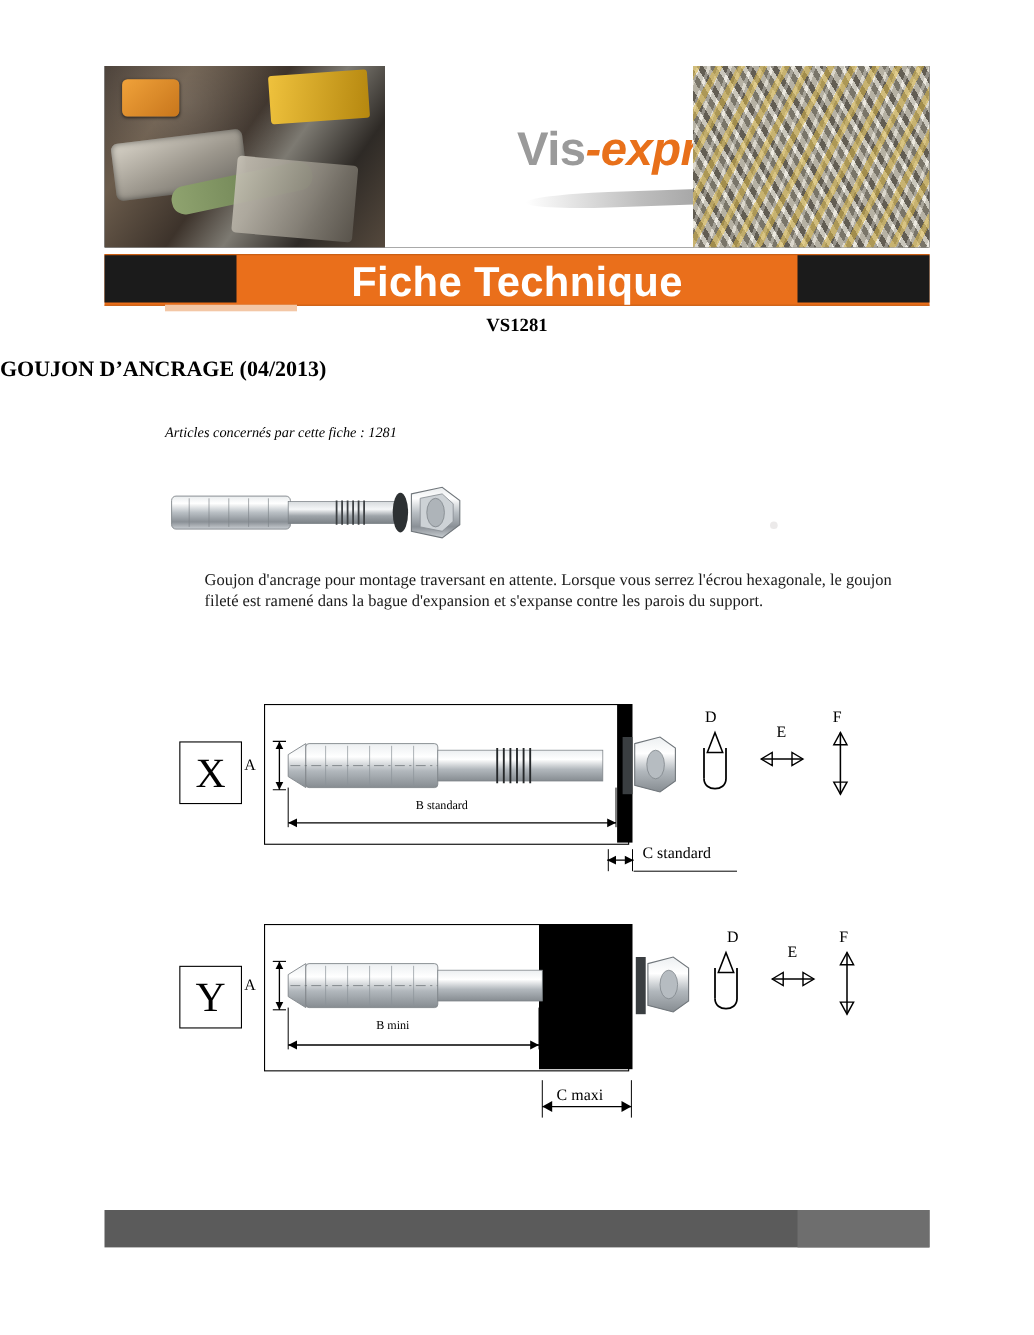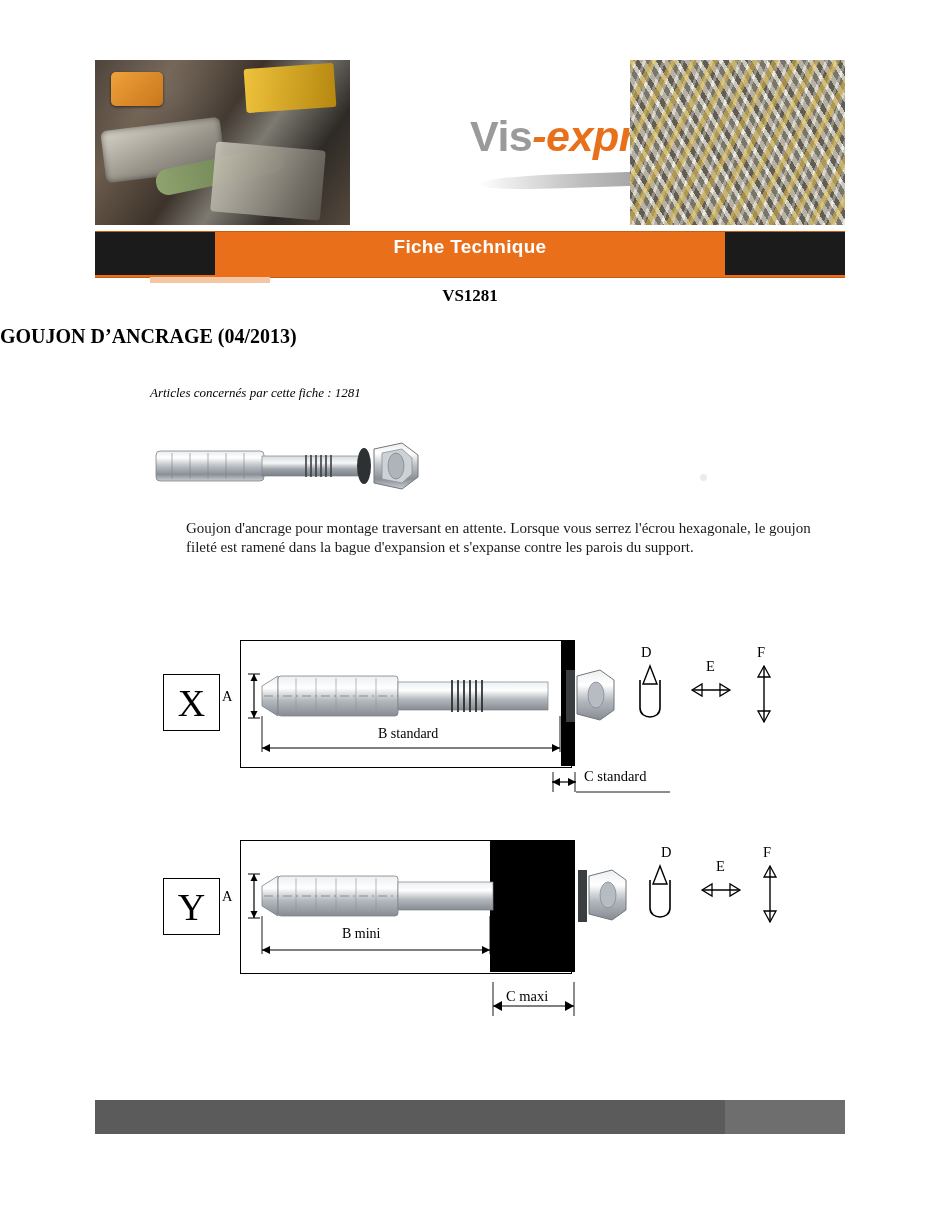--- a/index.html
+++ b/index.html
@@ -145,21 +145,21 @@
   }
   .titlebar .cap-left { left: 0; }
   .titlebar .cap-right { right: 0; }
   .titlebar .label {
     position: absolute;
     left: 0; right: 0; top: 4px;
     text-align: center;
     color: #ffffff;
     font-family: "Liberation Sans", sans-serif;
     font-weight: bold;
-    font-size: 19px;
+    font-size: 38px;
     letter-spacing: .3px;
   }
   .titlebar-shadow {
     position: absolute;
     left: 150px; top: 277px;
     width: 120px; height: 6px;
     background: #f3c7a6;
   }
   
   .ref {
@@ -239,21 +239,21 @@
     position: absolute;
     background: #000;
   }
   .lbl {
     position: absolute;
     font-size: 14.5px;
     font-family: "Liberation Serif", serif;
     color: #000;
     white-space: nowrap;
   }
-  .lbl-b { font-size: 14px; }
+  .lbl-b { font-size: 11px; }
 
   
   .footer {
     position: absolute;
     left: 95px; top: 1100px;
     width: 750px; height: 34px;
     background: #5b5b5b;
   }
   .footer .seg {
     position: absolute;

